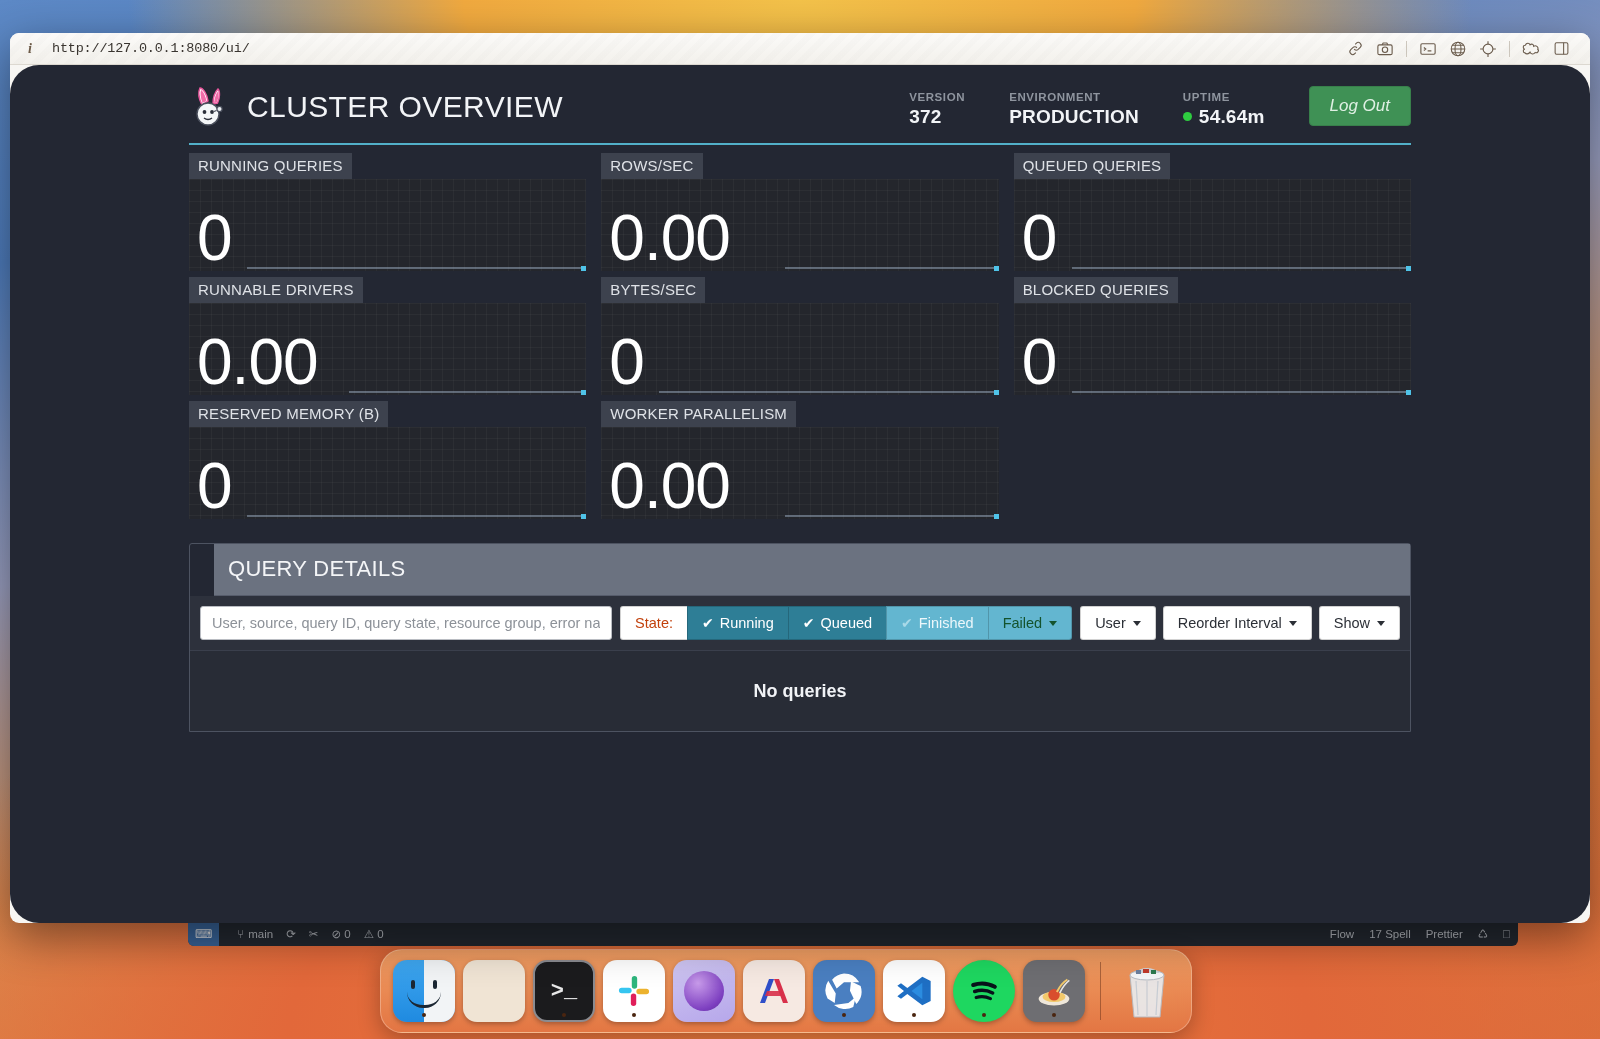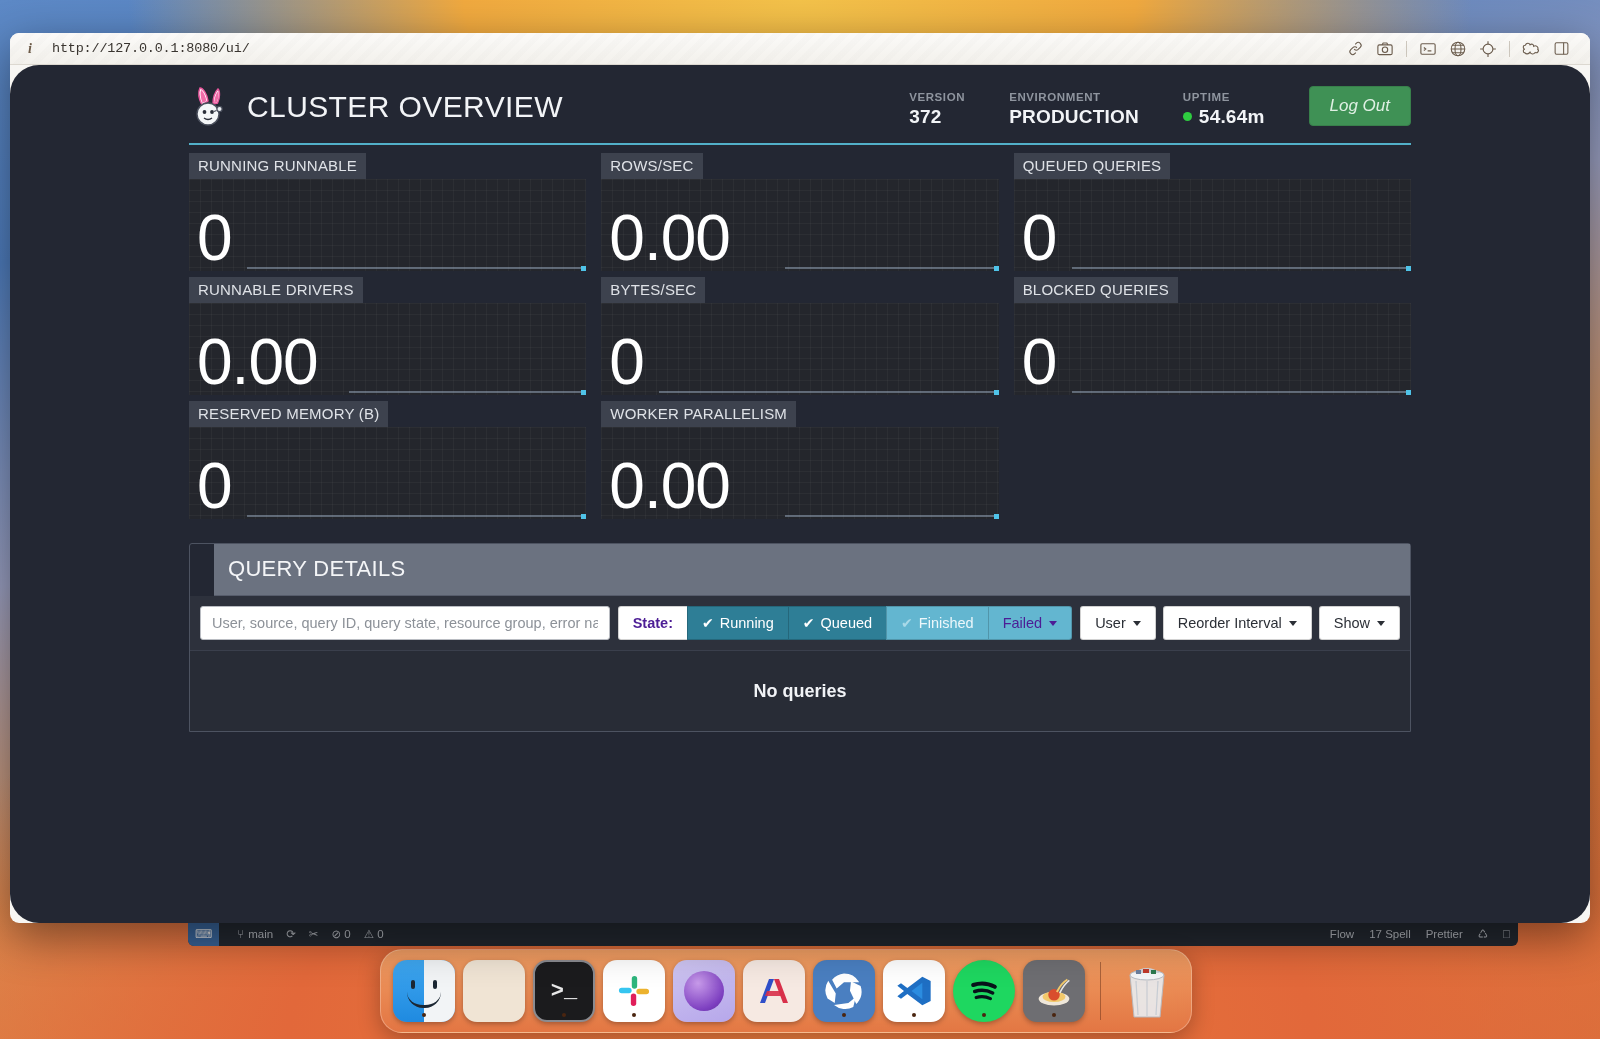--- a/index.html
+++ b/index.html
@@ -203,24 +203,24 @@
   #search-input::placeholder { color: #8c9198; }
   .btn-group { display: flex; align-items: stretch; }
   .btn {
     height: 34px; display: flex; align-items: center; padding: 0 14px;
     font-size: 14.5px; border: 1px solid rgba(0,0,0,.18); cursor: pointer;
     background: #fff; color: #2b2f36; white-space: nowrap;
   }
   .btn + .btn { margin-left: -1px; }
   .btn-group.round .btn:first-child { border-radius: 3px 0 0 3px; }
   .btn-group.round .btn:last-child  { border-radius: 0 3px 3px 0; }
-  .btn.state-label { background: #fff; color: #4c1d95; font-weight: bold; }
+  .btn.state-label { background: #fff; color: #c2410c; font-weight: normal; }
   .btn.state-on    { background: #2e7e96; color: #ffffff; }
   .btn.state-off   { background: #63b6d0; color: #ecf7fb; }
-  .btn.state-plain { background: #63b6d0; color: #4c1d95; }
+  .btn.state-plain { background: #63b6d0; color: #14532d; }
   .btn .check { margin-right: 6px; font-size: 14px; }
   .btn .check.dim { color: #a9d9e8; }
   .caret {
     display: inline-block; margin-left: 7px;
     border-left: 4.5px solid transparent; border-right: 4.5px solid transparent;
     border-top: 5px solid currentColor;
   }
   .btn-white { background: #fff; color: #2b2f36; border-radius: 3px; }
   #query-body {
     background: #282c36; height: 80px; display: flex; align-items: center; justify-content: center;
@@ -469,21 +469,21 @@
                 <span class="uptime-dot"></span><span>54.64m</span>
               </div>
             </div>
             <button id="logout-btn">Log Out</button>
           </div>
         </div>
 
         <div id="stat-grid">
 
           <div class="stat-card">
-            <div class="stat-label">RUNNING RUNNABLE</div>
+            <div class="stat-label">RUNNING QUERIES</div>
             <div class="spark">
               <div class="flatline"></div>
                 <div class="endpt"></div>
             </div>
             <div class="stat-value">0</div>
           </div>
 
 
           <div class="stat-card">
             <div class="stat-label">ROWS/SEC</div>

